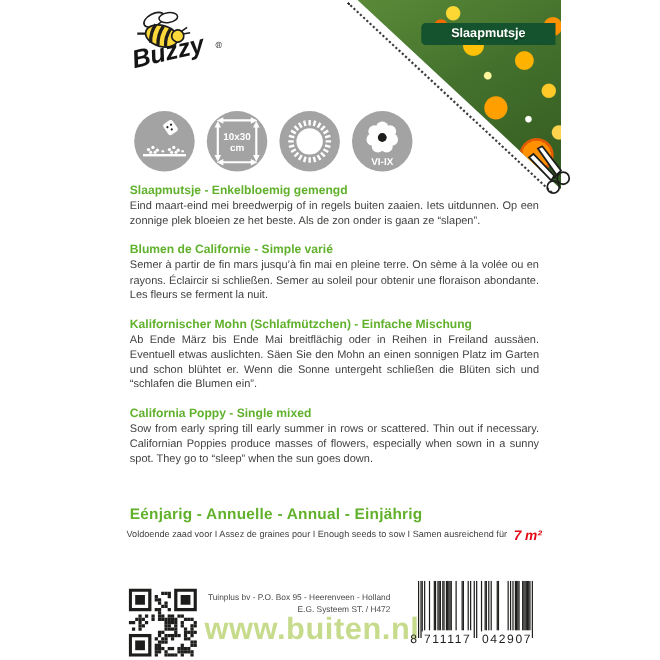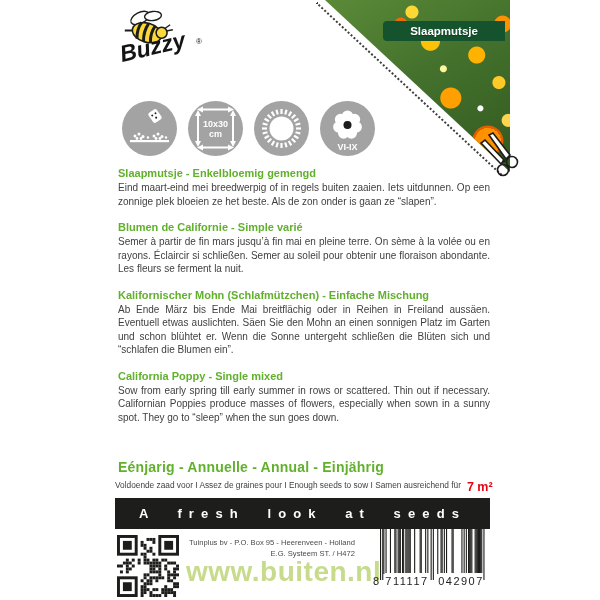--- a/index.html
+++ b/index.html
@@ -38,21 +38,21 @@
 
   
   .sections{left:118px;top:167px;width:372px;}
   .sec-title{color:#61b12d;font-weight:bold;font-size:11px;margin:0 0 2px 0;}
   .sec-body{color:#3f3f3e;font-size:10px;line-height:13.5px;text-align:justify;margin:0 0 13px 0;}
 
   
   .annual{left:118px;top:459px;color:#61b12d;font-weight:bold;font-size:14px;letter-spacing:.2px;text-align:center;}
   .seedsline{left:115px;top:480px;width:374px;display:flex;justify-content:space-between;
     align-items:flex-start;font-size:8.3px;color:#3f3f3e;white-space:nowrap;}
-  .seed-amount{color:#e30613;font-weight:bold;font-size:12.5px;margin-left:6px;}
+  .seed-amount{color:#e30613;font-weight:bold;font-size:12.5px;margin-left:6px;font-style:italic;}
 
   
   .tagbar{left:115px;top:498px;width:375px;height:31px;background:#1d1d1b;color:#fff;
     display:flex;align-items:center;justify-content:center;font-size:13px;font-weight:600;
     letter-spacing:.55em;word-spacing:.9em;}
 
   
   .qr{left:117px;top:535px;width:62px;height:62px;}
   .addr{left:189px;top:538px;font-size:7.6px;color:#4a4a49;line-height:10.5px;text-align:right;}
   .site{left:186px;top:556px;font-size:28px;font-weight:bold;color:#c7db8d;letter-spacing:.5px;}
@@ -215,23 +215,20 @@
     </div>
   </div>
 
   <div class="abs annual">Eénjarig - Annuelle - Annual - Einjährig</div>
 
   <div class="abs seedsline">
     <span>Voldoende zaad voor I Assez de graines pour I Enough seeds to sow I Samen ausreichend für</span>
     <span class="seed-amount">7 m²</span>
   </div>
 
-  <div class="abs tagbar">
-    <span>A fresh look at seeds</span>
-  </div>
 
   <svg class="abs qr" id="qr-svg" viewBox="0 0 62 62">
       <rect x="29.523809523809526" y="2.9523809523809526" width="2.9523809523809526" height="2.9523809523809526" fill="#1d1d1b"></rect>
       <rect x="32.47619047619048" y="2.9523809523809526" width="2.9523809523809526" height="2.9523809523809526" fill="#1d1d1b"></rect>
       <rect x="35.42857142857143" y="2.9523809523809526" width="2.9523809523809526" height="2.9523809523809526" fill="#1d1d1b"></rect>
       <rect x="23.61904761904762" y="5.904761904761905" width="2.9523809523809526" height="2.9523809523809526" fill="#1d1d1b"></rect>
       <rect x="35.42857142857143" y="5.904761904761905" width="2.9523809523809526" height="2.9523809523809526" fill="#1d1d1b"></rect>
       <rect x="23.61904761904762" y="8.857142857142858" width="2.9523809523809526" height="2.9523809523809526" fill="#1d1d1b"></rect>
       <rect x="26.571428571428573" y="8.857142857142858" width="2.9523809523809526" height="2.9523809523809526" fill="#1d1d1b"></rect>
       <rect x="26.571428571428573" y="11.80952380952381" width="2.9523809523809526" height="2.9523809523809526" fill="#1d1d1b"></rect>

